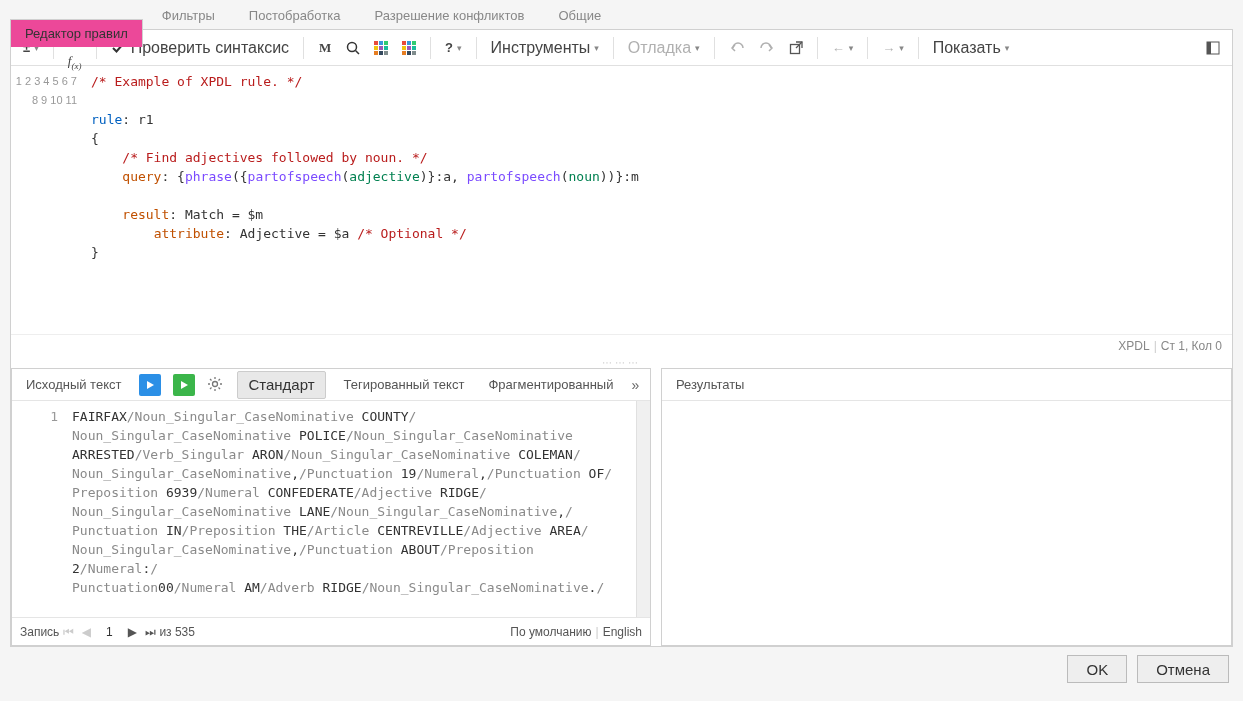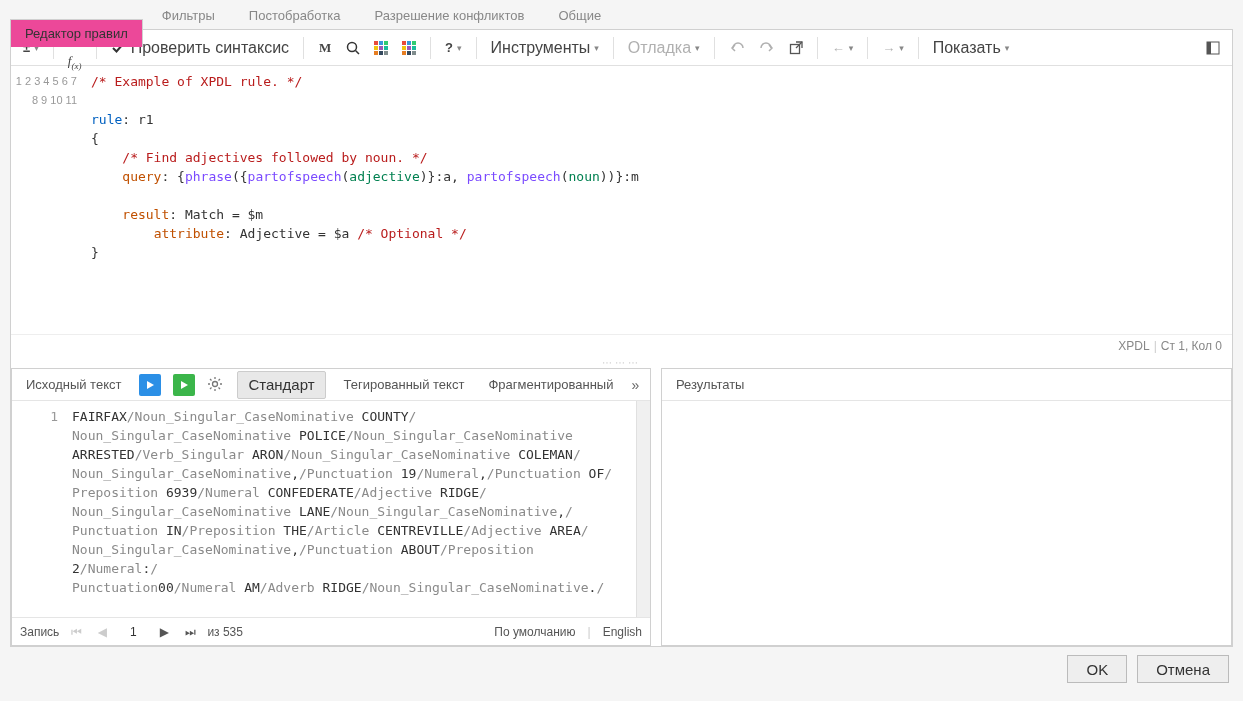--- a/index.html
+++ b/index.html
@@ -43,21 +43,21 @@
   .runbtn.blue { background:#2b8fe6; }
   .runbtn.green { background:#3bb54a; }
   .runbtn svg { display:block; }
   .gear { width:18px; height:18px; color:#777; cursor:pointer; }
   .chev { color:#666; cursor:pointer; font-size:14px; }
   .tagged { flex:1; display:flex; overflow:hidden; }
   .tagged-gutter { width: 60px; text-align: right; padding: 6px 14px 6px 0; color:#999; font-family:"Consolas",monospace; font-size:13px; line-height:19px; }
   .tagged-code { flex:1; padding:6px 14px 6px 0; font-family:"Consolas",monospace; font-size:13px; line-height:19px; white-space:pre-wrap; overflow:auto; }
   .tagged-code .w { color:#333; }
   .tagged-code .t { color:#8a8a8a; }
-  .navbar { height: 28px; border-top: 1px solid #e5e5e5; display:flex; align-items:center; padding: 7px 8px; gap: 8px; font-size: 12px; color:#555; }
+  .navbar { height: 28px; border-top: 1px solid #e5e5e5; display:flex; align-items:center; padding: 7px 8px; font-size: 12px; color:#555; }
   .navbar .spacer { flex:1; }
   .navbtn { width:18px; height:18px; display:inline-flex; align-items:center; justify-content:center; cursor:pointer; color:#555; }
   .navbtn.disabled { color:#ccc; cursor:default; }
   .pageinput { width: 28px; text-align:center; border:none; font-size:12px; color:#333; background:transparent; }
   .footer { height: 44px; display:flex; align-items:center; justify-content:flex-end; gap: 10px; padding: 0 4px; }
   .btn { height: 28px; padding: 0 18px; border: 1px solid #bbb; background: #eee; cursor:pointer; font-size:15px; color:#333; display:inline-flex; align-items:center; }
   .lang-sep { color:#ccc; margin: 0 4px; }
   .grid-icon { display:inline-grid; grid-template-columns: repeat(3,4px); grid-template-rows: repeat(3,4px); gap:1px; }
   .grid-icon span { background:#555; }
   .grid-color span:nth-child(1){background:#e74c3c;} .grid-color span:nth-child(2){background:#3498db;} .grid-color span:nth-child(3){background:#2ecc71;}

